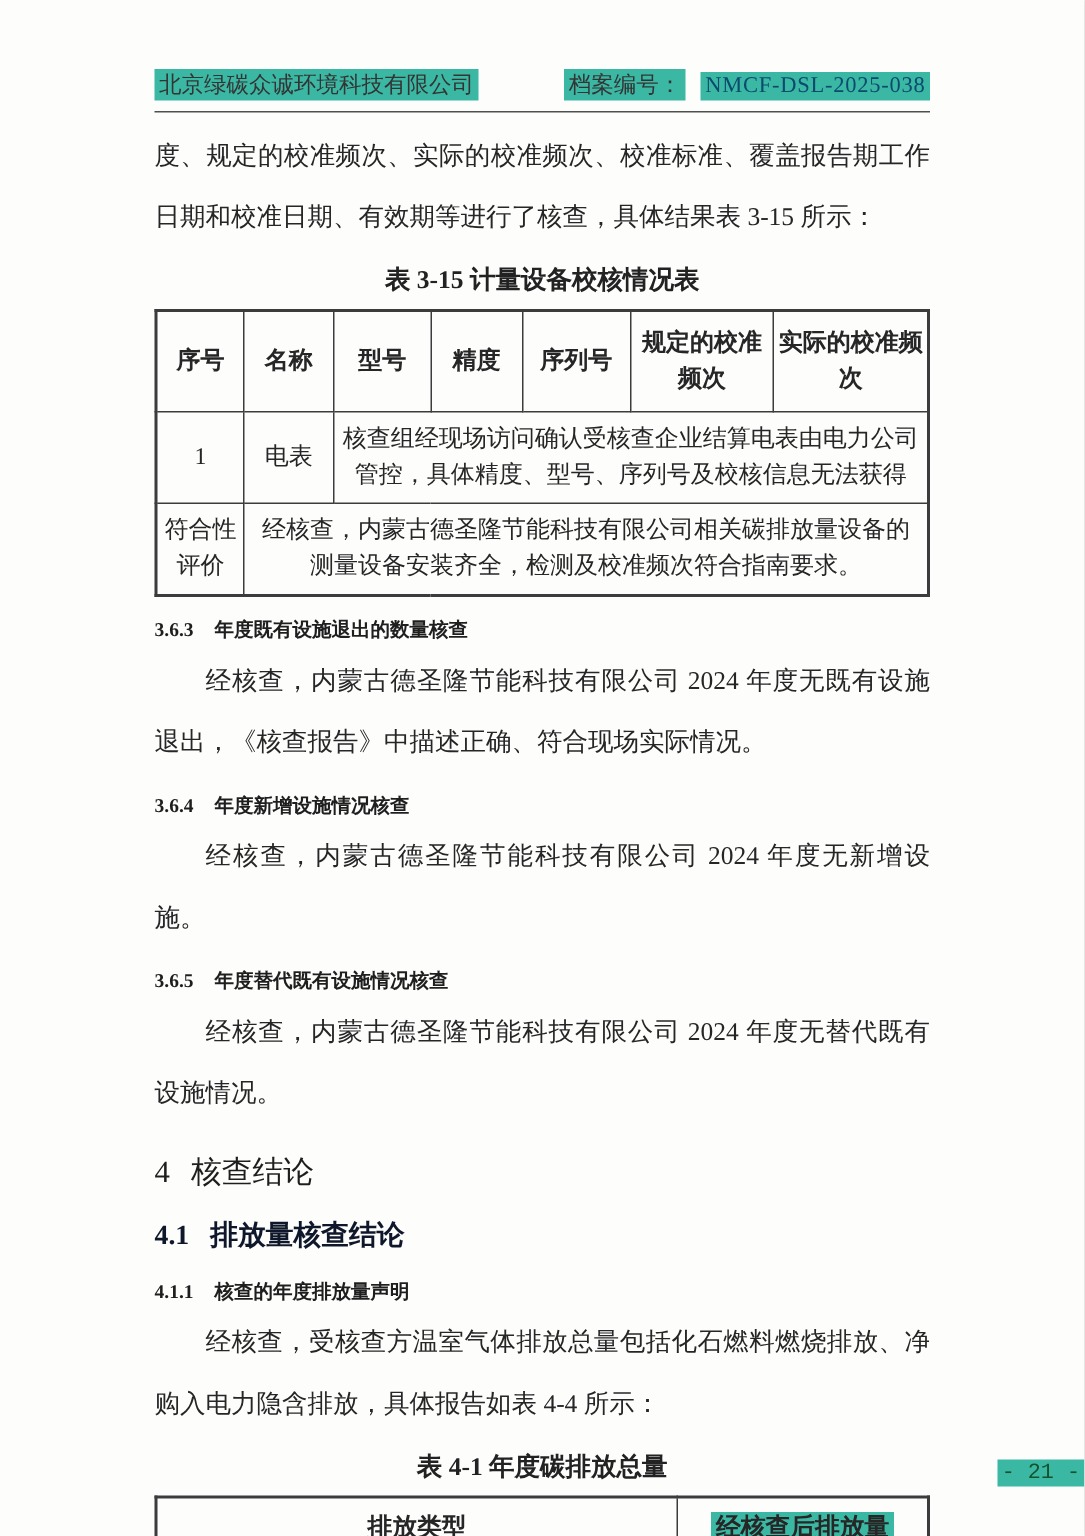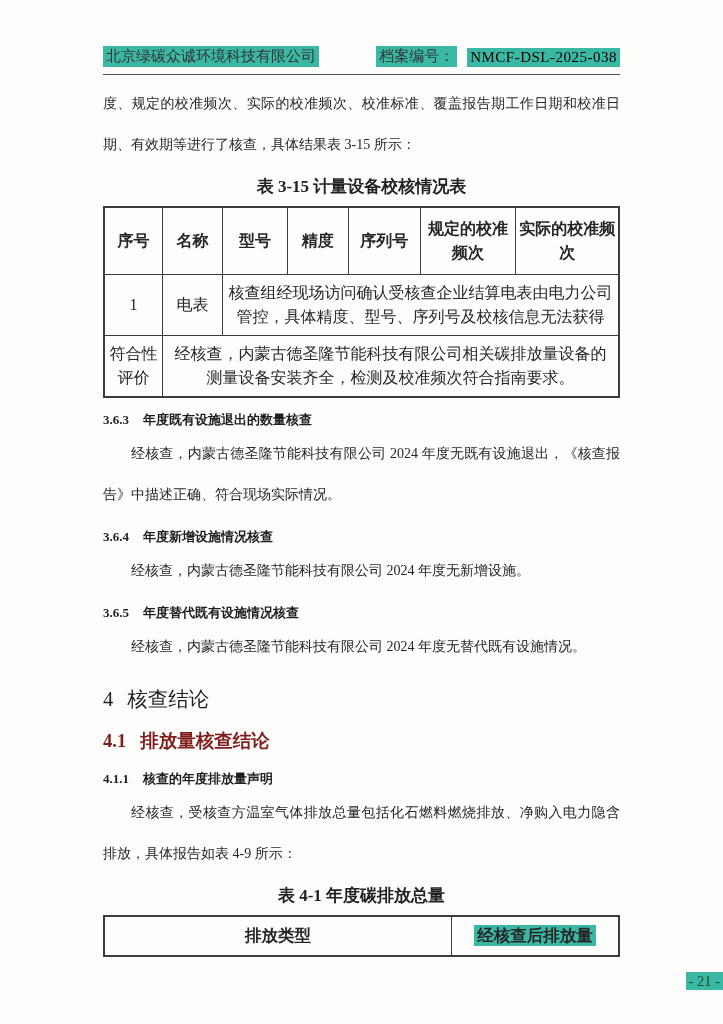--- a/index.html
+++ b/index.html
@@ -30,25 +30,26 @@
     align-items: flex-end;
     font-size: 15px;
     padding-bottom: 7px;
     border-bottom: 1.5px solid #4f4f4f;
     color: #343434;
   }
   .doc-header .right { display: flex; gap: 10px; align-items: flex-end; }
   .hl {
     background: var(--hl, #3bb8a4);
     padding: 1px 3px;
-  }
-  .archive-number { font-family: "Liberation Serif", "DejaVu Serif", serif; letter-spacing: .5px; color: #000000; }
+    font-family: Liberation Mono, monospace;
+  }
+  .archive-number { font-family: "Liberation Serif", "DejaVu Serif", serif; letter-spacing: .5px; color: #0c4a6e; }
   
   .para {
-    font-size: 14px;
+    font-size: 17px;
     line-height: 41px;
     text-align: justify;
     color: #262626;
   }
   .indent { text-indent: 2em; }
   .noindent { text-indent: 0; }
   .mt-sm { margin-top: 8px; }
   
   .tbl-title {
     text-align: center;
@@ -89,21 +90,21 @@
   .h-lv3 {
     font-weight: bold;
     font-size: 13px;
     margin: 13px 0 4px 0;
     color: #1e1e1e;
   }
   .h-lv2 {
     font-weight: bold;
     font-size: 18.5px;
     margin: 15px 0 17px 0;
-    color: #7f1d1d;
+    color: #0f172a;
   }
   .h-lv1 {
     font-weight: normal;
     font-size: 20.5px;
     margin: 18px 0 6px 0;
     color: #1e1e1e;
   }
   .h-num { margin-right: 14px; }
   
   .page-footer {
@@ -186,21 +187,21 @@
       <span class="h-num">4</span><span>核查结论</span>
     </div>
 
     <div class="h-lv2">
       <span class="h-num">4.1</span><span>排放量核查结论</span>
     </div>
 
     <div class="h-lv3">
       <span class="h-num">4.1.1</span><span>核查的年度排放量声明</span>
     </div>
-    <p class="para indent">经核查，受核查方温室气体排放总量包括化石燃料燃烧排放、净购入电力隐含排放，具体报告如表 4-9 所示：</p>
+    <p class="para indent">经核查，受核查方温室气体排放总量包括化石燃料燃烧排放、净购入电力隐含排放，具体报告如表 4-4 所示：</p>
 
     <div class="tbl-title">表 4-1 年度碳排放总量</div>
     <table class="t41">
       <colgroup>
         <col style="width:67.5%">
           <col style="width:32.5%">
       </colgroup>
       <tbody>
           <tr>
         <td rowspan="2">排放类型</td>

